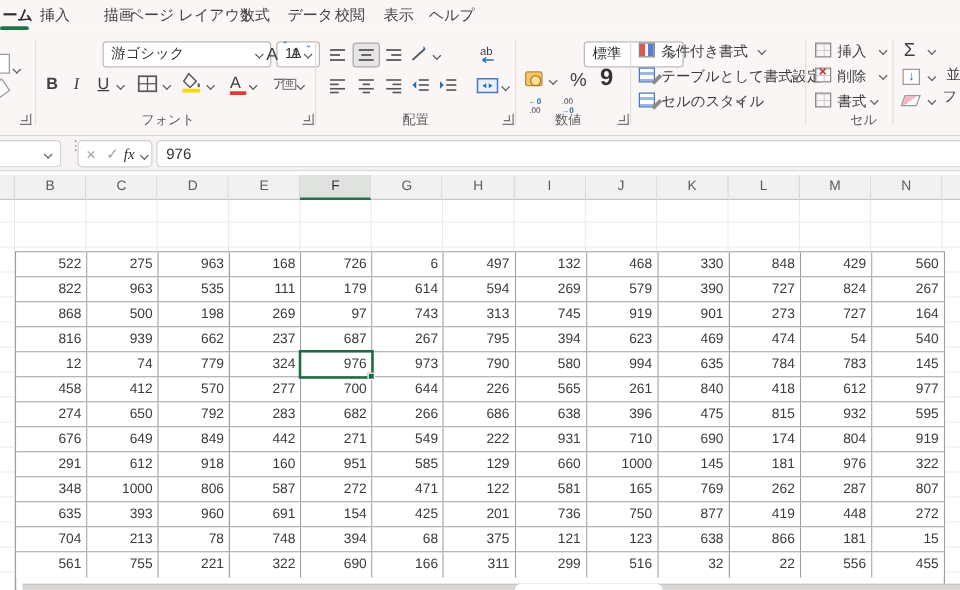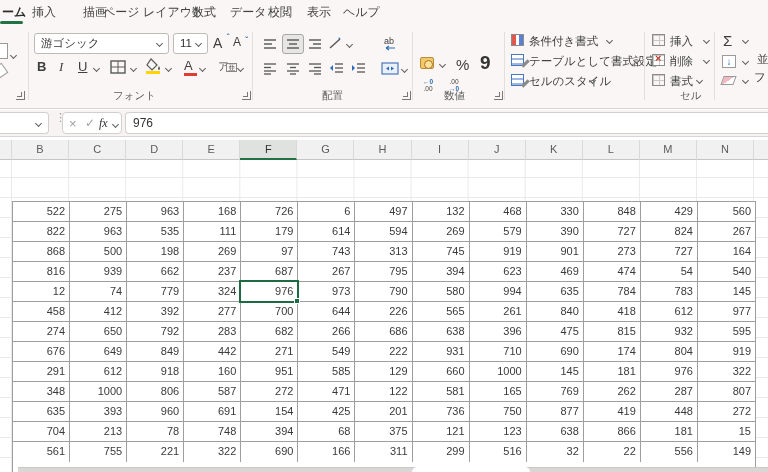--- a/index.html
+++ b/index.html
@@ -14,21 +14,21 @@
   .t1{left:2px}.t2{left:32px}.t3{left:83px}.t4{left:103px}.t5{left:192px}.t6{left:230px}.t7{left:268px}.t8{left:307px}.t9{left:343px}
 
   
   .ribbon { position:absolute; left:0; top:25px; width:768px; height:84px; background:#f9f6f5; border-bottom:1px solid #d8d5d3; }
   .vdiv { position:absolute; top:7px; height:68px; width:1px; background:#e2dfdd; }
   .grouplabel { position:absolute; top:64px; font-size:10.5px; color:#5a5a5a; white-space:nowrap; }
   .launcher { position:absolute; width:9px; height:9px; border-right:1px solid #777; border-bottom:1px solid #777; }
   .launcher::after { content:""; position:absolute; right:2px; bottom:2px; width:4px; height:4px; border-right:1.2px solid #777; border-bottom:1.2px solid #777; }
   .chev { display:inline-block; width:5px; height:5px; border-right:1.3px solid #5f5f5f; border-bottom:1.3px solid #5f5f5f; transform:rotate(45deg); vertical-align:middle; }
   .chev.abs { position:absolute; }
-  .combo { position:absolute; height:21px; background:#fff; border:1px solid #bdbab8; border-radius:3px; font-size:11.5px; color:#333; line-height:19px; padding-left:6px; }
+  .combo { position:absolute; height:21px; background:#fff; border:1px solid #bdbab8; border-radius:3px; font-size:11.5px; color:#333; line-height:19px; padding-left:6px;margin-left:48px; }
   .combo .chev { position:absolute; right:6px; top:7px; }
 
   
   .clip-part { position:absolute; background:#fff; border:1px solid #9a9a9a; }
 
   
   .btn-letter { position:absolute; font-size:13px; color:#3f3f3f; cursor:default; }
   .red-bar { position:absolute; left:0; bottom:-3px; width:13px; height:3px; background:#e03d32; }
   .yellow-bar { position:absolute; left:0; bottom:-3px; width:14px; height:3px; background:#ffd400; }
   .grow-caret { position:absolute; top:-3px; right:-7px; font-size:8px; color:#2b6cb8; font-weight:bold; }
@@ -220,20 +220,23 @@
   </svg>
   <svg class="ic" style="left:381px; top:37px;" width="18" height="13">
     <rect x="1" y="1" width="16" height="11" fill="#eaf0fa" stroke="#4a78c0" stroke-width="1.2"></rect>
     <path d="M5 6.5 l3 -2 v4 z M13 6.5 l-3 -2 v4 z" fill="#2b6cb8"></path>
   </svg>
   <span class="chev abs" style="left:402px; top:42px;"></span>
   <div class="grouplabel" style="left:322px;">配置</div>
   <div class="launcher" style="left:402px; top:66px;"></div>
   <div class="vdiv" style="left:412px;"></div>
 
+  <div class="combo" style="left:419px; top:8px; width:80px;">
+    <span>標準</span><span class="chev" style="position:absolute;"></span>
+  </div>
   <div class="coin" style="left:420px; top:32px;"></div>
   <span class="chev abs" style="left:440px; top:37px;"></span>
   <div class="ribtext" style="left:456px; top:31px; font-size:15px;">%</div>
   <div class="bigcomma" style="left:480px; top:27px;">9</div>
   <div class="decimal-ic" style="left:417px; top:53px;">
     <div><b>←0</b></div>
     <div>.00</div>
   </div>
   <div class="decimal-ic" style="left:443px; top:53px;">
     <div>.00</div>
@@ -371,21 +374,21 @@
         <div class="cell">973</div>
         <div class="cell">790</div>
         <div class="cell">580</div>
         <div class="cell">994</div>
         <div class="cell">635</div>
         <div class="cell">784</div>
         <div class="cell">783</div>
         <div class="cell">145</div>
         <div class="cell">458</div>
         <div class="cell">412</div>
-        <div class="cell">392</div>
+        <div class="cell">570</div>
         <div class="cell">277</div>
         <div class="cell">700</div>
         <div class="cell">644</div>
         <div class="cell">226</div>
         <div class="cell">565</div>
         <div class="cell">261</div>
         <div class="cell">840</div>
         <div class="cell">418</div>
         <div class="cell">612</div>
         <div class="cell">977</div>
@@ -472,20 +475,20 @@
         <div class="cell">221</div>
         <div class="cell">322</div>
         <div class="cell">690</div>
         <div class="cell">166</div>
         <div class="cell">311</div>
         <div class="cell">299</div>
         <div class="cell">516</div>
         <div class="cell">32</div>
         <div class="cell">22</div>
         <div class="cell">556</div>
-        <div class="cell">149</div>
+        <div class="cell">455</div>
       </div>
     <div class="selring" style="left: 239.308px; top: 120px; width: 60.0769px; height: 23px;"></div>
     <div class="fillhandle" style="left: 294.385px; top: 138px;"></div>
     <div class="bottomstrip"></div>
     <div class="strip-notch"></div>
   </div>
 </div>
 
 </body></html>

